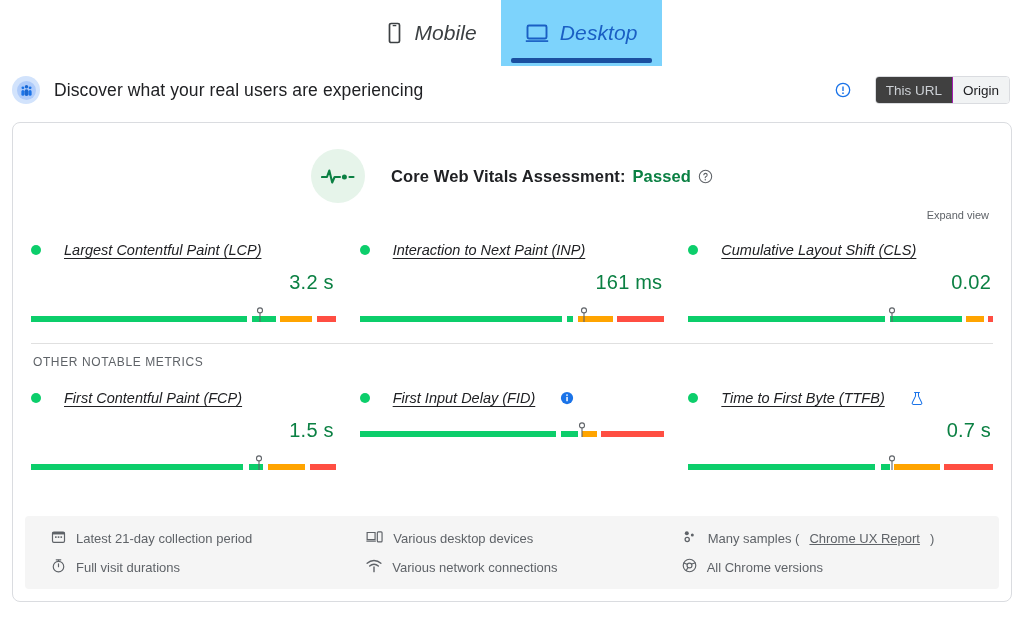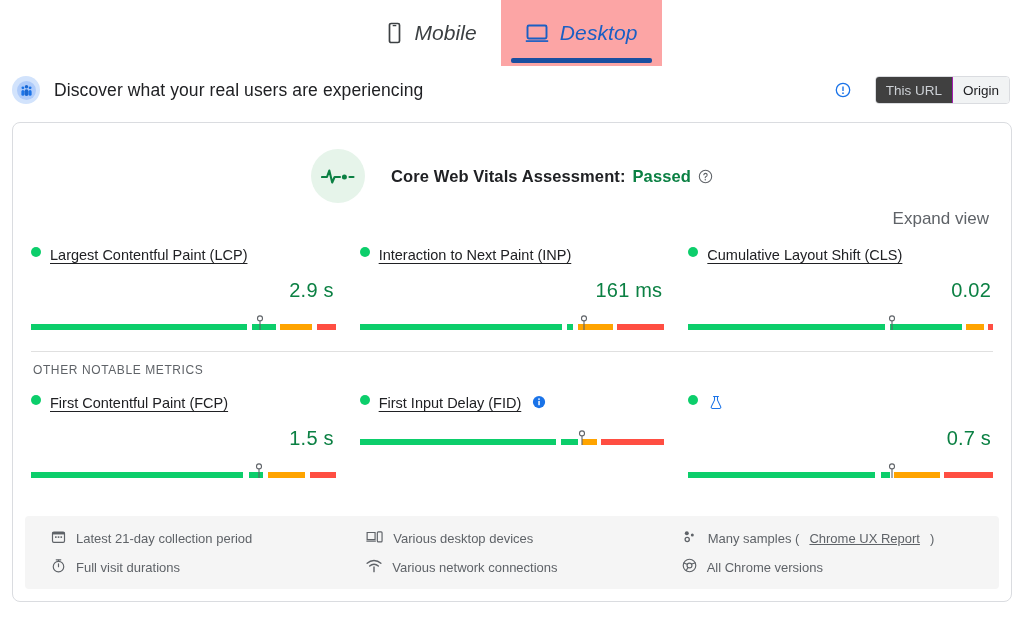--- a/index.html
+++ b/index.html
@@ -24,21 +24,21 @@
     align-items: center;
     gap: 11px;
     padding: 0 24px;
     position: relative;
     cursor: pointer;
     font-size: 21px;
     letter-spacing: .1px;
     color: #3c4043;
     font-style: italic;
   }
-  .tab.active { background: #fca5a5; color: #1a5fc4; }
+  .tab.active { background: #7dd3fc; color: #1a5fc4; }
   .tab.active .tab-underline {
     position: absolute; left: 10px; right: 10px; bottom: 3px;
     height: 5px; border-radius: 2px; background: #1a4fa0;
   }
   .tab svg { display: block; }
 
   
   .section-head {
     display: flex;
     align-items: center;
@@ -108,34 +108,35 @@
     display: flex; align-items: center; gap: 7px;
   }
   .assess-pass { color: #0b8043; }
   .help-circle { display: flex; align-items: center; }
 
   .expand-row {
     display: flex; justify-content: flex-end;
     padding: 6px 22px 0 0;
   }
   .expand-link {
-    font-size: 17px; color: #5f6368; cursor: pointer;
+    font-size: 11px; color: #5f6368; cursor: pointer;
   }
 
   
   .metrics {
     display: grid;
     grid-template-columns: 1fr 1fr 1fr;
     column-gap: 24px;
     padding: 14px 18px 0 18px;
   }
   .metric { padding-top: 4px; }
   .m-head {
-    display: flex; align-items: flex-start; gap: 9px;
+    display: flex; align-items: center; gap: 23px;
     height: 22px;
+    font-style: italic;
   }
   .dot {
     width: 10px; height: 10px; border-radius: 50%;
     flex: none;
   }
   .m-name {
     font-size: 14.5px;
     color: #202124;
     text-decoration: underline;
     text-underline-offset: 3px;
@@ -280,21 +281,21 @@
   <div class="expand-row">
     <span class="expand-link">Expand view</span>
   </div>
 
   <div class="metrics" id="core-metrics">
       <div class="metric">
         <div class="m-head">
           <span class="dot" style="background:#0cce6b"></span>
           <span class="m-name">Largest Contentful Paint (LCP)</span>
         </div>
-        <div class="m-value" style="color:#0b8043">2.9 s</div>
+        <div class="m-value" style="color:#0b8043">3.2 s</div>
         <div class="bar-wrap">
           <div class="bar">
             <span class="seg-piece" style="width:74%;background:#0cce6b"></span>
             <span class="seg-piece" style="width:2%;background:transparent"></span>
             <span class="seg-piece" style="width:8%;background:#0cce6b"></span>
             <span class="seg-piece" style="width:1.6%;background:transparent"></span>
             <span class="seg-piece" style="width:11%;background:#ffa400"></span>
             <span class="seg-piece" style="width:1.6%;background:transparent"></span>
             <span class="seg-piece" style="width:6.4%;background:#ff4e42"></span>
           </div>
@@ -400,20 +401,21 @@
           </div>
           <span class="needle" style="left:73%"><svg width="10" height="16" viewBox="0 0 10 16" fill="none">
               <circle cx="5" cy="3.4" r="2.5" fill="#fff" stroke="#5f6368" stroke-width="1.1"></circle>
               <line x1="5" y1="6" x2="5" y2="15" stroke="#5f6368" stroke-width="1.1"></line>
             </svg></span>
         </div>
       </div>
       <div class="metric">
         <div class="m-head">
           <span class="dot" style="background:#0cce6b"></span>
+          <span class="m-name">Time to First Byte (TTFB)</span>
           <span class="m-badge">
             <svg width="14" height="15" viewBox="0 0 16 17" fill="none">
               <path d="M6.3 1.6v4.2L2.6 13.3a1.3 1.3 0 0 0 1.15 1.95h8.5A1.3 1.3 0 0 0 13.4 13.3L9.7 5.8V1.6" stroke="#1a73e8" stroke-width="1.2" stroke-linejoin="round"></path>
               <line x1="5.2" y1="1.6" x2="10.8" y2="1.6" stroke="#1a73e8" stroke-width="1.2" stroke-linecap="round"></line>
             </svg>
           </span>
         </div>
         <div class="m-value" style="color:#0b8043">0.7 s</div>
         <div class="bar-wrap">
           <div class="bar">

